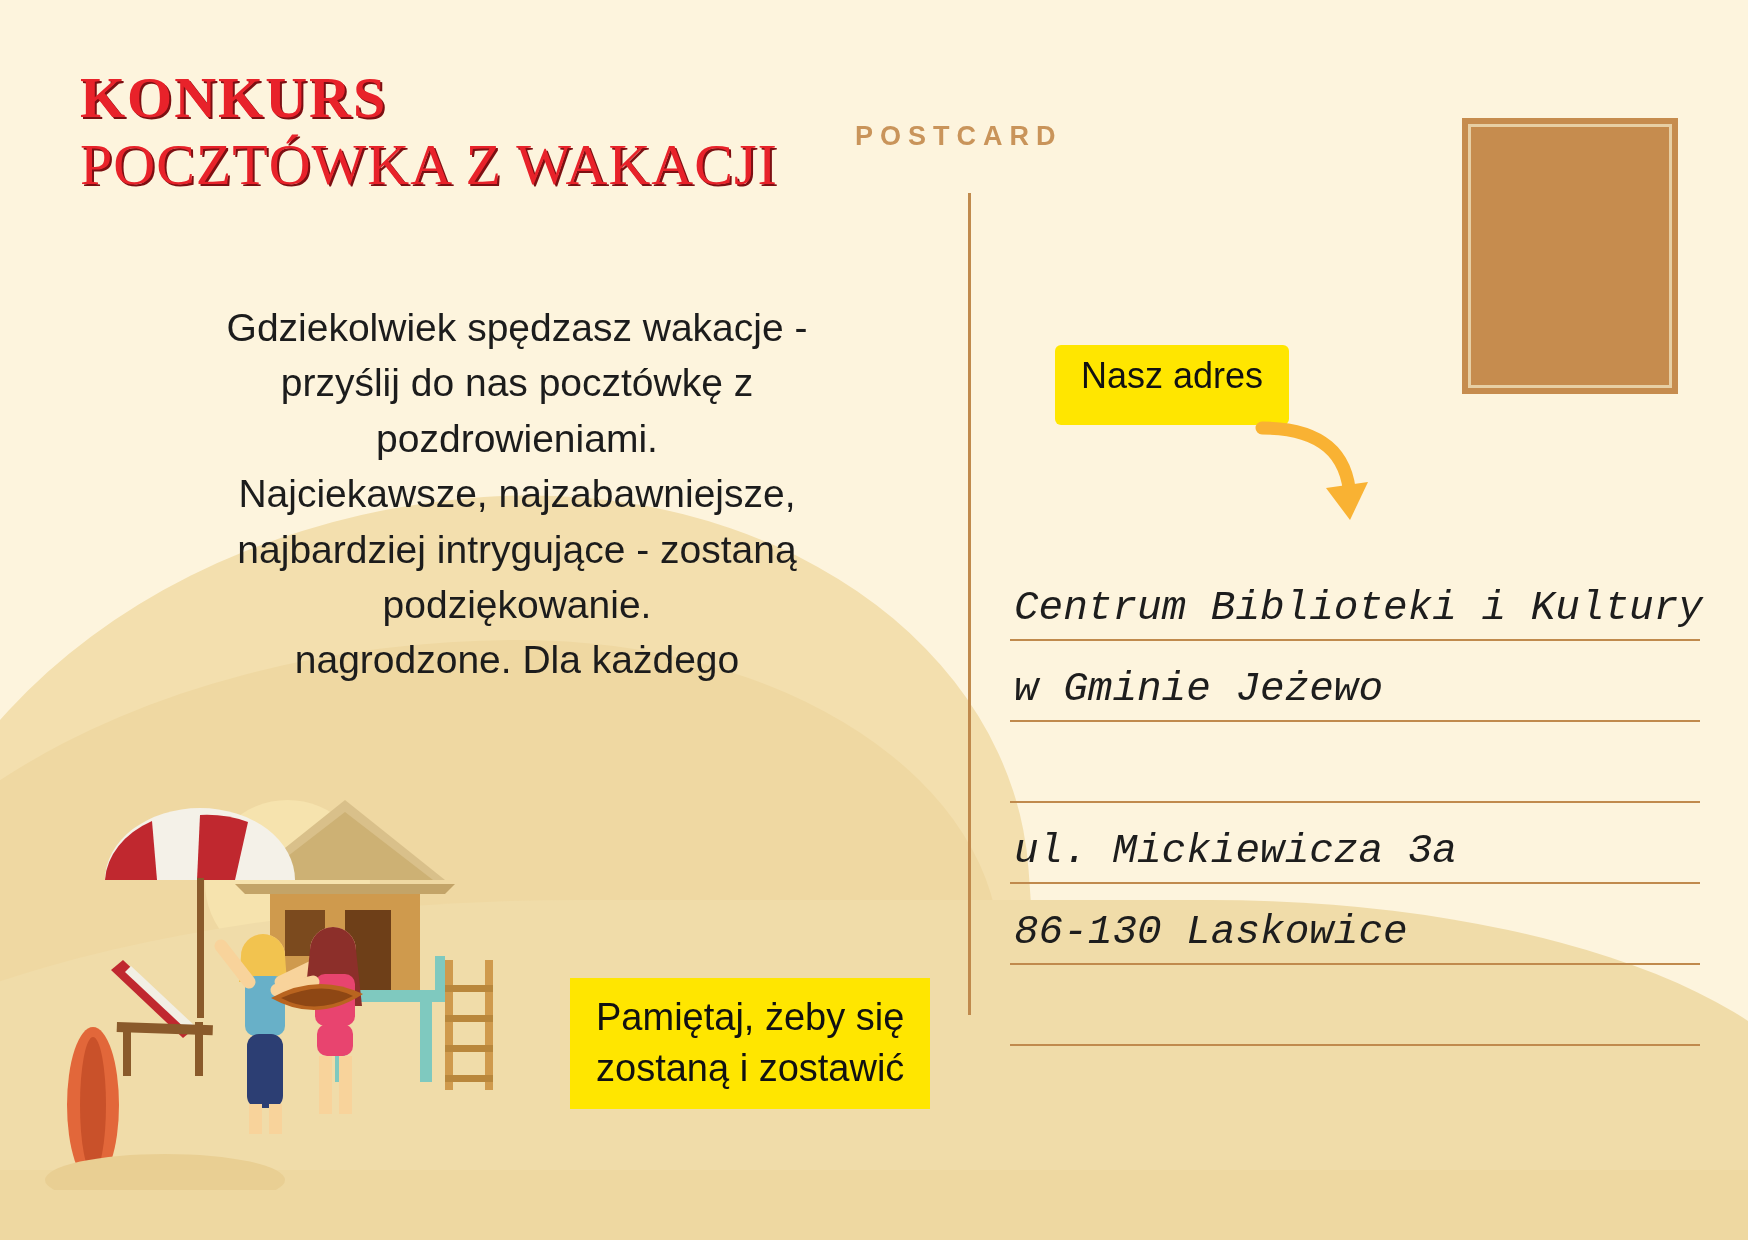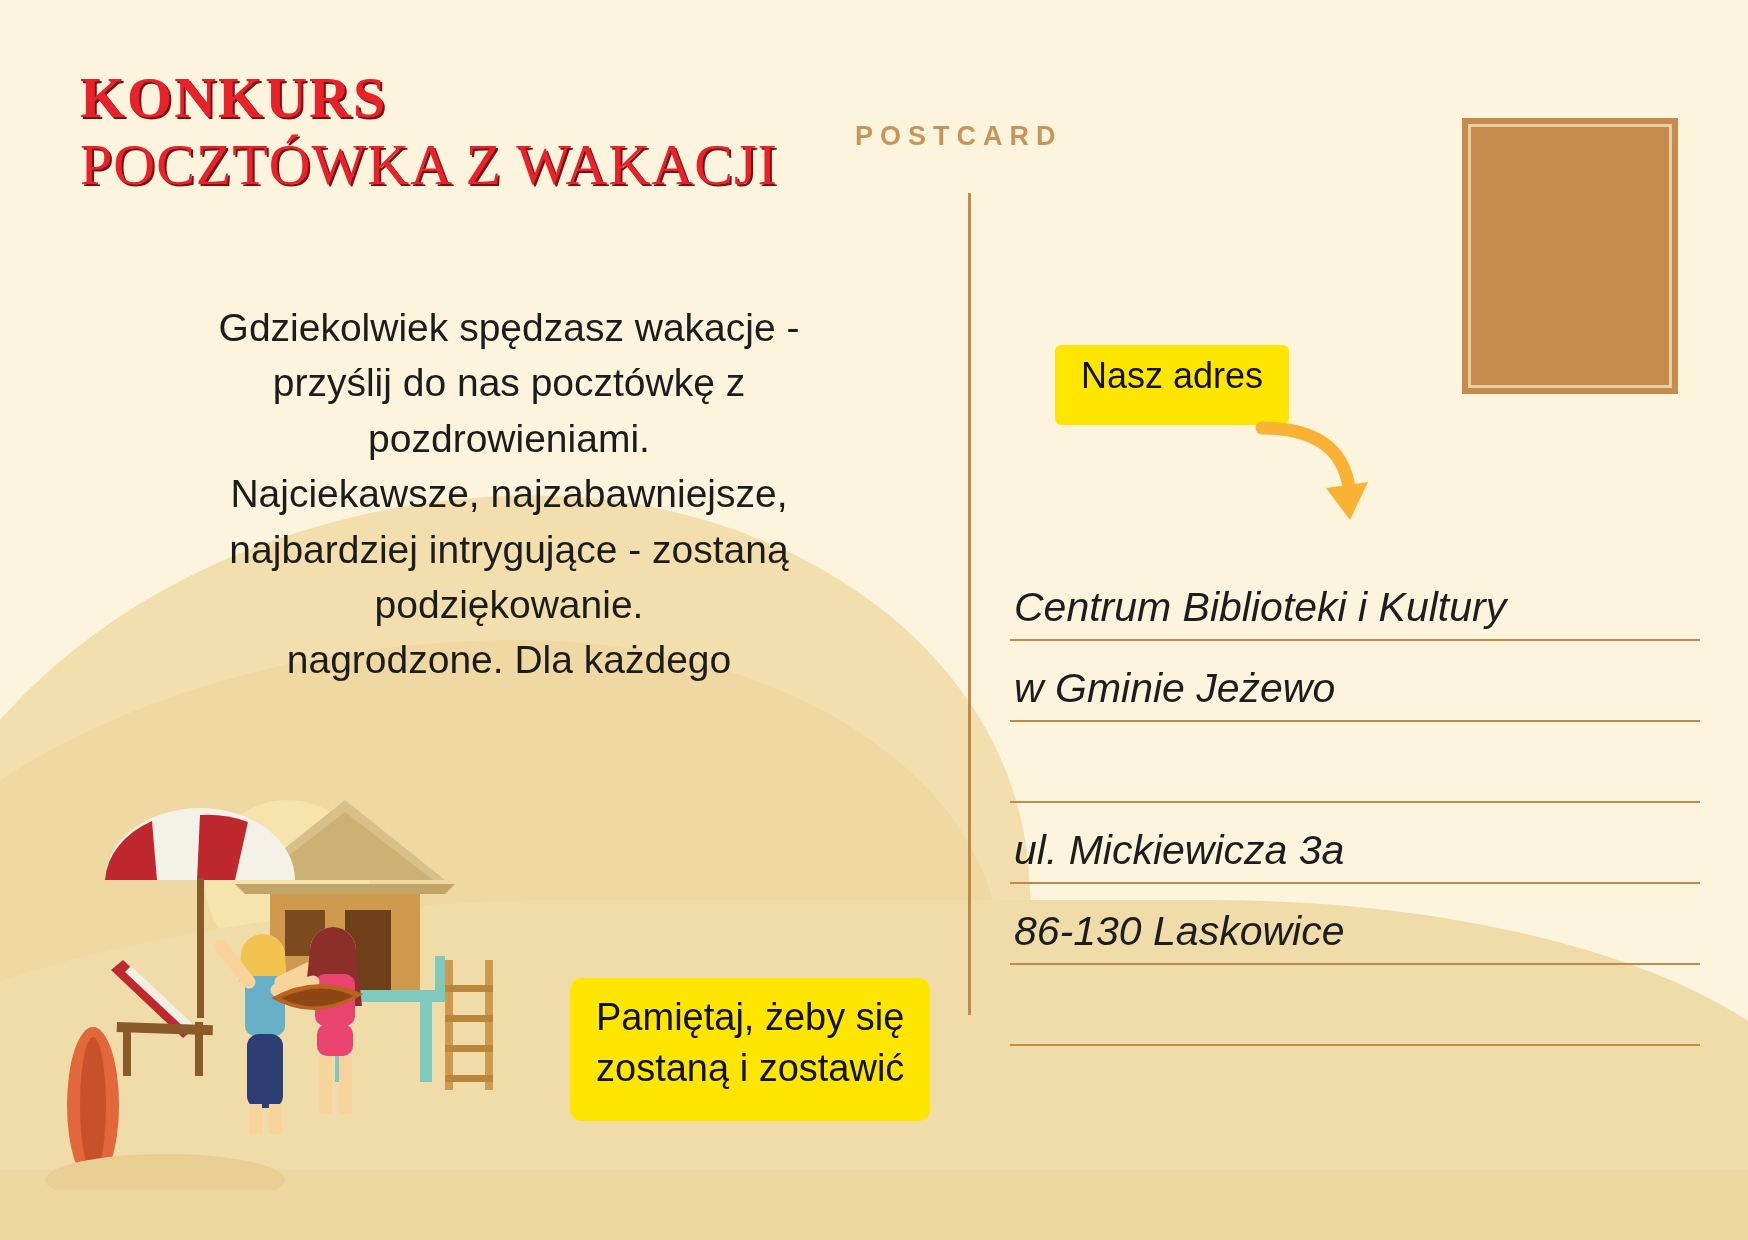--- a/index.html
+++ b/index.html
@@ -104,21 +104,21 @@
     font-size: 27px;
     font-weight: bold;
     letter-spacing: 7px;
     color: #c9945a;
     margin-top: 8px;
   }
 
   
   .body-text {
     position: absolute;
-    left: 104px;
+    left: 112px;
     top: 300px;
     width: 810px;
     text-align: center;
     font-size: 39px;
     line-height: 1.42;
     color: #1c1c1c;
   }
   .body-text p { margin: 0; }
 
   
@@ -178,35 +178,35 @@
   }
   .addr-row {
     position: relative;
     height: 79px;
     border-bottom: 2px solid #c08a4d;
   }
   .addr-row span {
     position: absolute;
     left: 4px;
     bottom: 8px;
-    font-family: Liberation Sans, sans-serif;
+    font-family: Liberation Mono, monospace;
     font-style: italic;
     font-size: 41px;
     color: #1d1d1d;
     white-space: nowrap;
   }
 
   
   .reminder {
     position: absolute;
     left: 570px;
     top: 978px;
     background: #ffe600;
-    border-radius: 12px;
-    padding: 14px 26px 26px 26px;
+    border-radius: 0;
+    padding: 14px 26px 14px 26px;
     text-align: center;
     font-size: 38px;
     line-height: 1.35;
     color: #111;
   }
   .reminder p { margin: 0; }
 
   
   .illustration {
     position: absolute;

